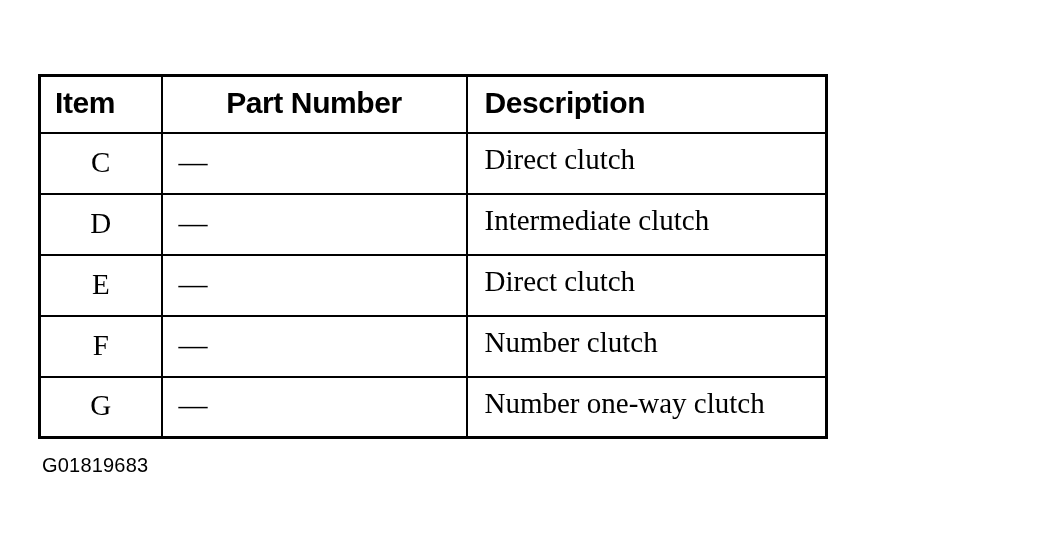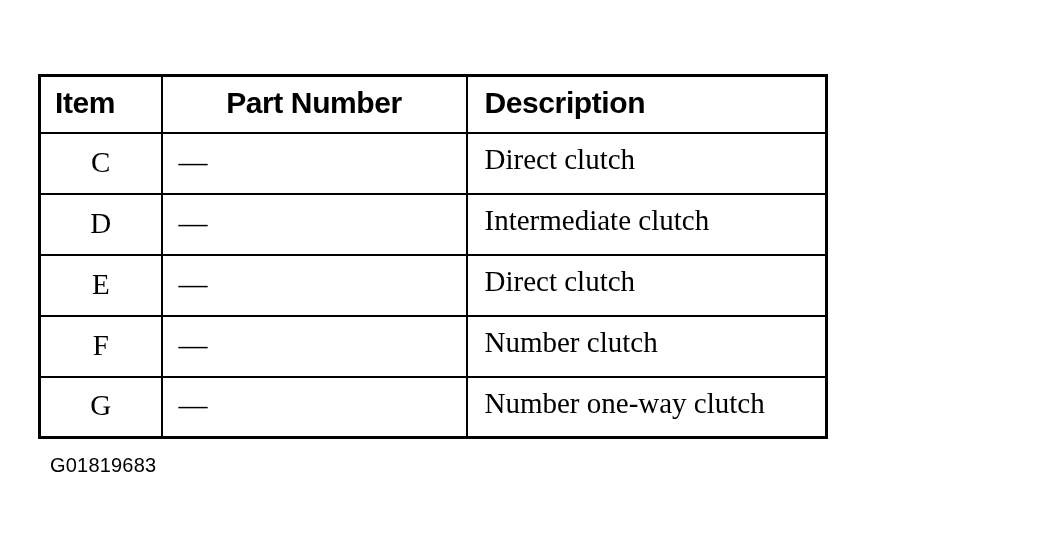--- a/index.html
+++ b/index.html
@@ -95,21 +95,21 @@
   }
   #parts-table td.cell-desc {
     text-align: left;
     padding-left: 17px;
     padding-bottom: 7px;
   }
 
   
   #figure-caption {
     position: absolute;
-    left: 50px;
+    left: 42px;
     top: 455px;
     font-family: "Liberation Sans", sans-serif;
     font-weight: normal;
     font-size: 20px;
     line-height: 1;
     letter-spacing: 0.2px;
     color: #000000;
     white-space: nowrap;
   }
 </style>

